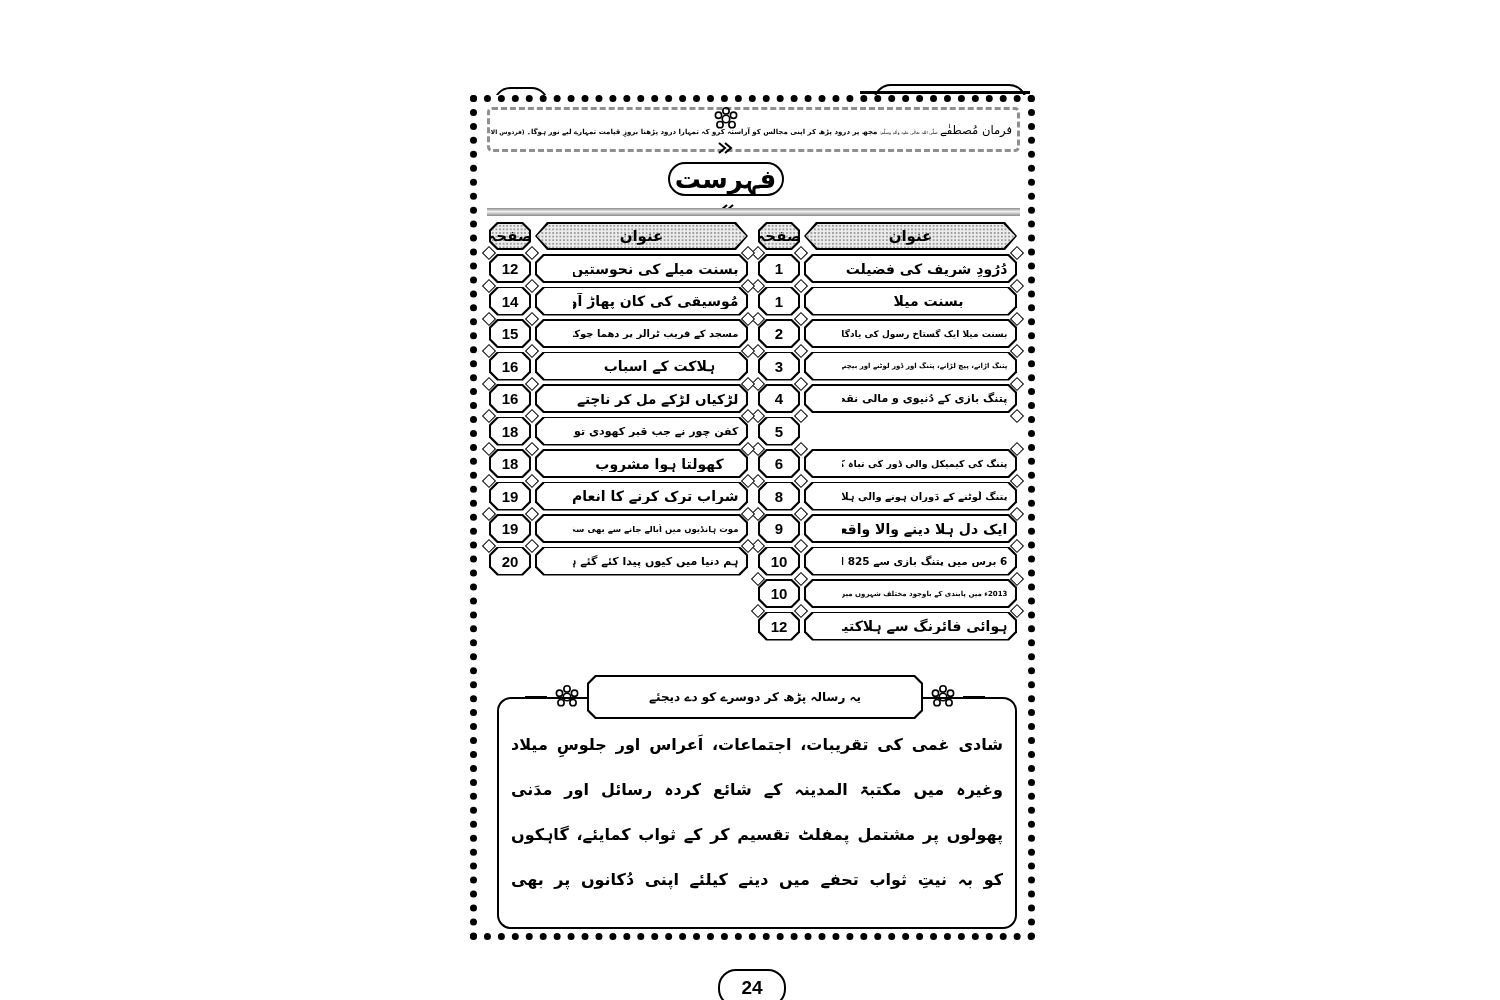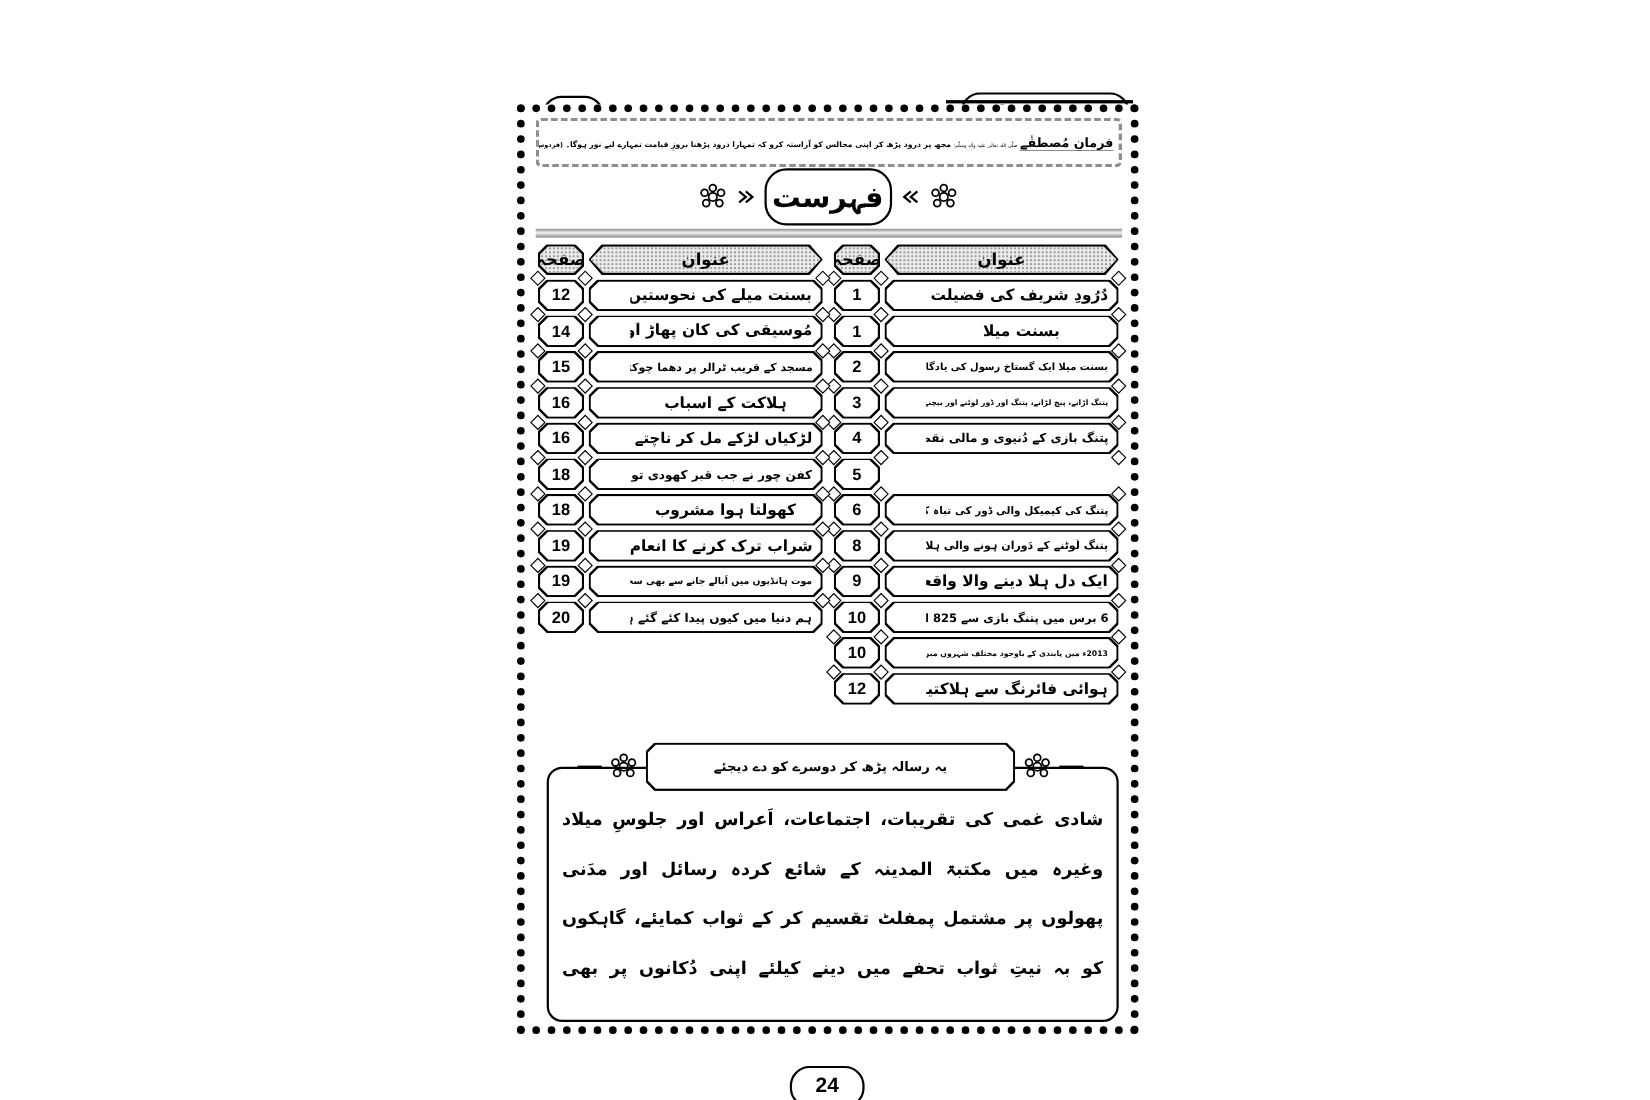--- a/index.html
+++ b/index.html
@@ -9,27 +9,27 @@
   .pill{border:2.5px solid #000;border-radius:18px;background:#fff;display:flex;
         align-items:center;justify-content:center;font-weight:bold;margin-top:28px;}
   
   .frame{left:470px;top:95px;width:565px;height:845px;border:7px dotted #000;
          box-sizing:border-box;background:#fff;}
   
   .hadith-box{left:487px;top:107px;width:533px;height:45px;border:3px dashed #8f8f8f;
               border-radius:5px;box-sizing:border-box;display:flex;align-items:center;background:#fff;}
   .hadith-line{display:block;width:100%;overflow:hidden;white-space:nowrap;direction:rtl;
                text-align:center;font-size:12.5px;padding:0 5px;box-sizing:border-box;}
-  .hadith-lead{font-size:1.65em;font-weight:bold;border-bottom:1.5px solid #000;}
+  .hadith-lead{font-size:1.65em;font-weight:normal;border-bottom:1.5px solid #000;}
   .hadith-hon{font-size:0.62em;}
   .hadith-body{font-size:1em;font-weight:600;text-align:center;}
   .hadith-src{font-size:0.85em;font-weight:bold;}
   
-  .fehrist-wrap{left:485px;top:152px;width:535px;height:54px;display:flex;align-items:center;
-                justify-content:center;gap:7px;}
+  .fehrist-wrap{left:458px;top:152px;width:535px;height:54px;display:flex;align-items:center;
+                justify-content:center;gap:7px;flex-direction:column;}
   .fehrist-badge{width:112px;height:48px;border:2.5px solid #000;border-radius:20px;background:#fff;
                  display:flex;align-items:center;justify-content:center;}
   .fehrist-badge span{font-size:26px;font-weight:bold;direction:rtl;}
   .orn{width:30px;height:30px;flex:0 0 auto;}
   .arrow{width:18px;height:14px;flex:0 0 auto;}
   .head-rule{left:487px;top:208px;width:533px;height:8px;
              background:linear-gradient(to bottom,#8a8a8a,#f2f2f2 45%,#8a8a8a);}
   
   .toc{left:489px;top:222px;width:528px;display:flex;flex-direction:row-reverse;
        justify-content:space-between;}

